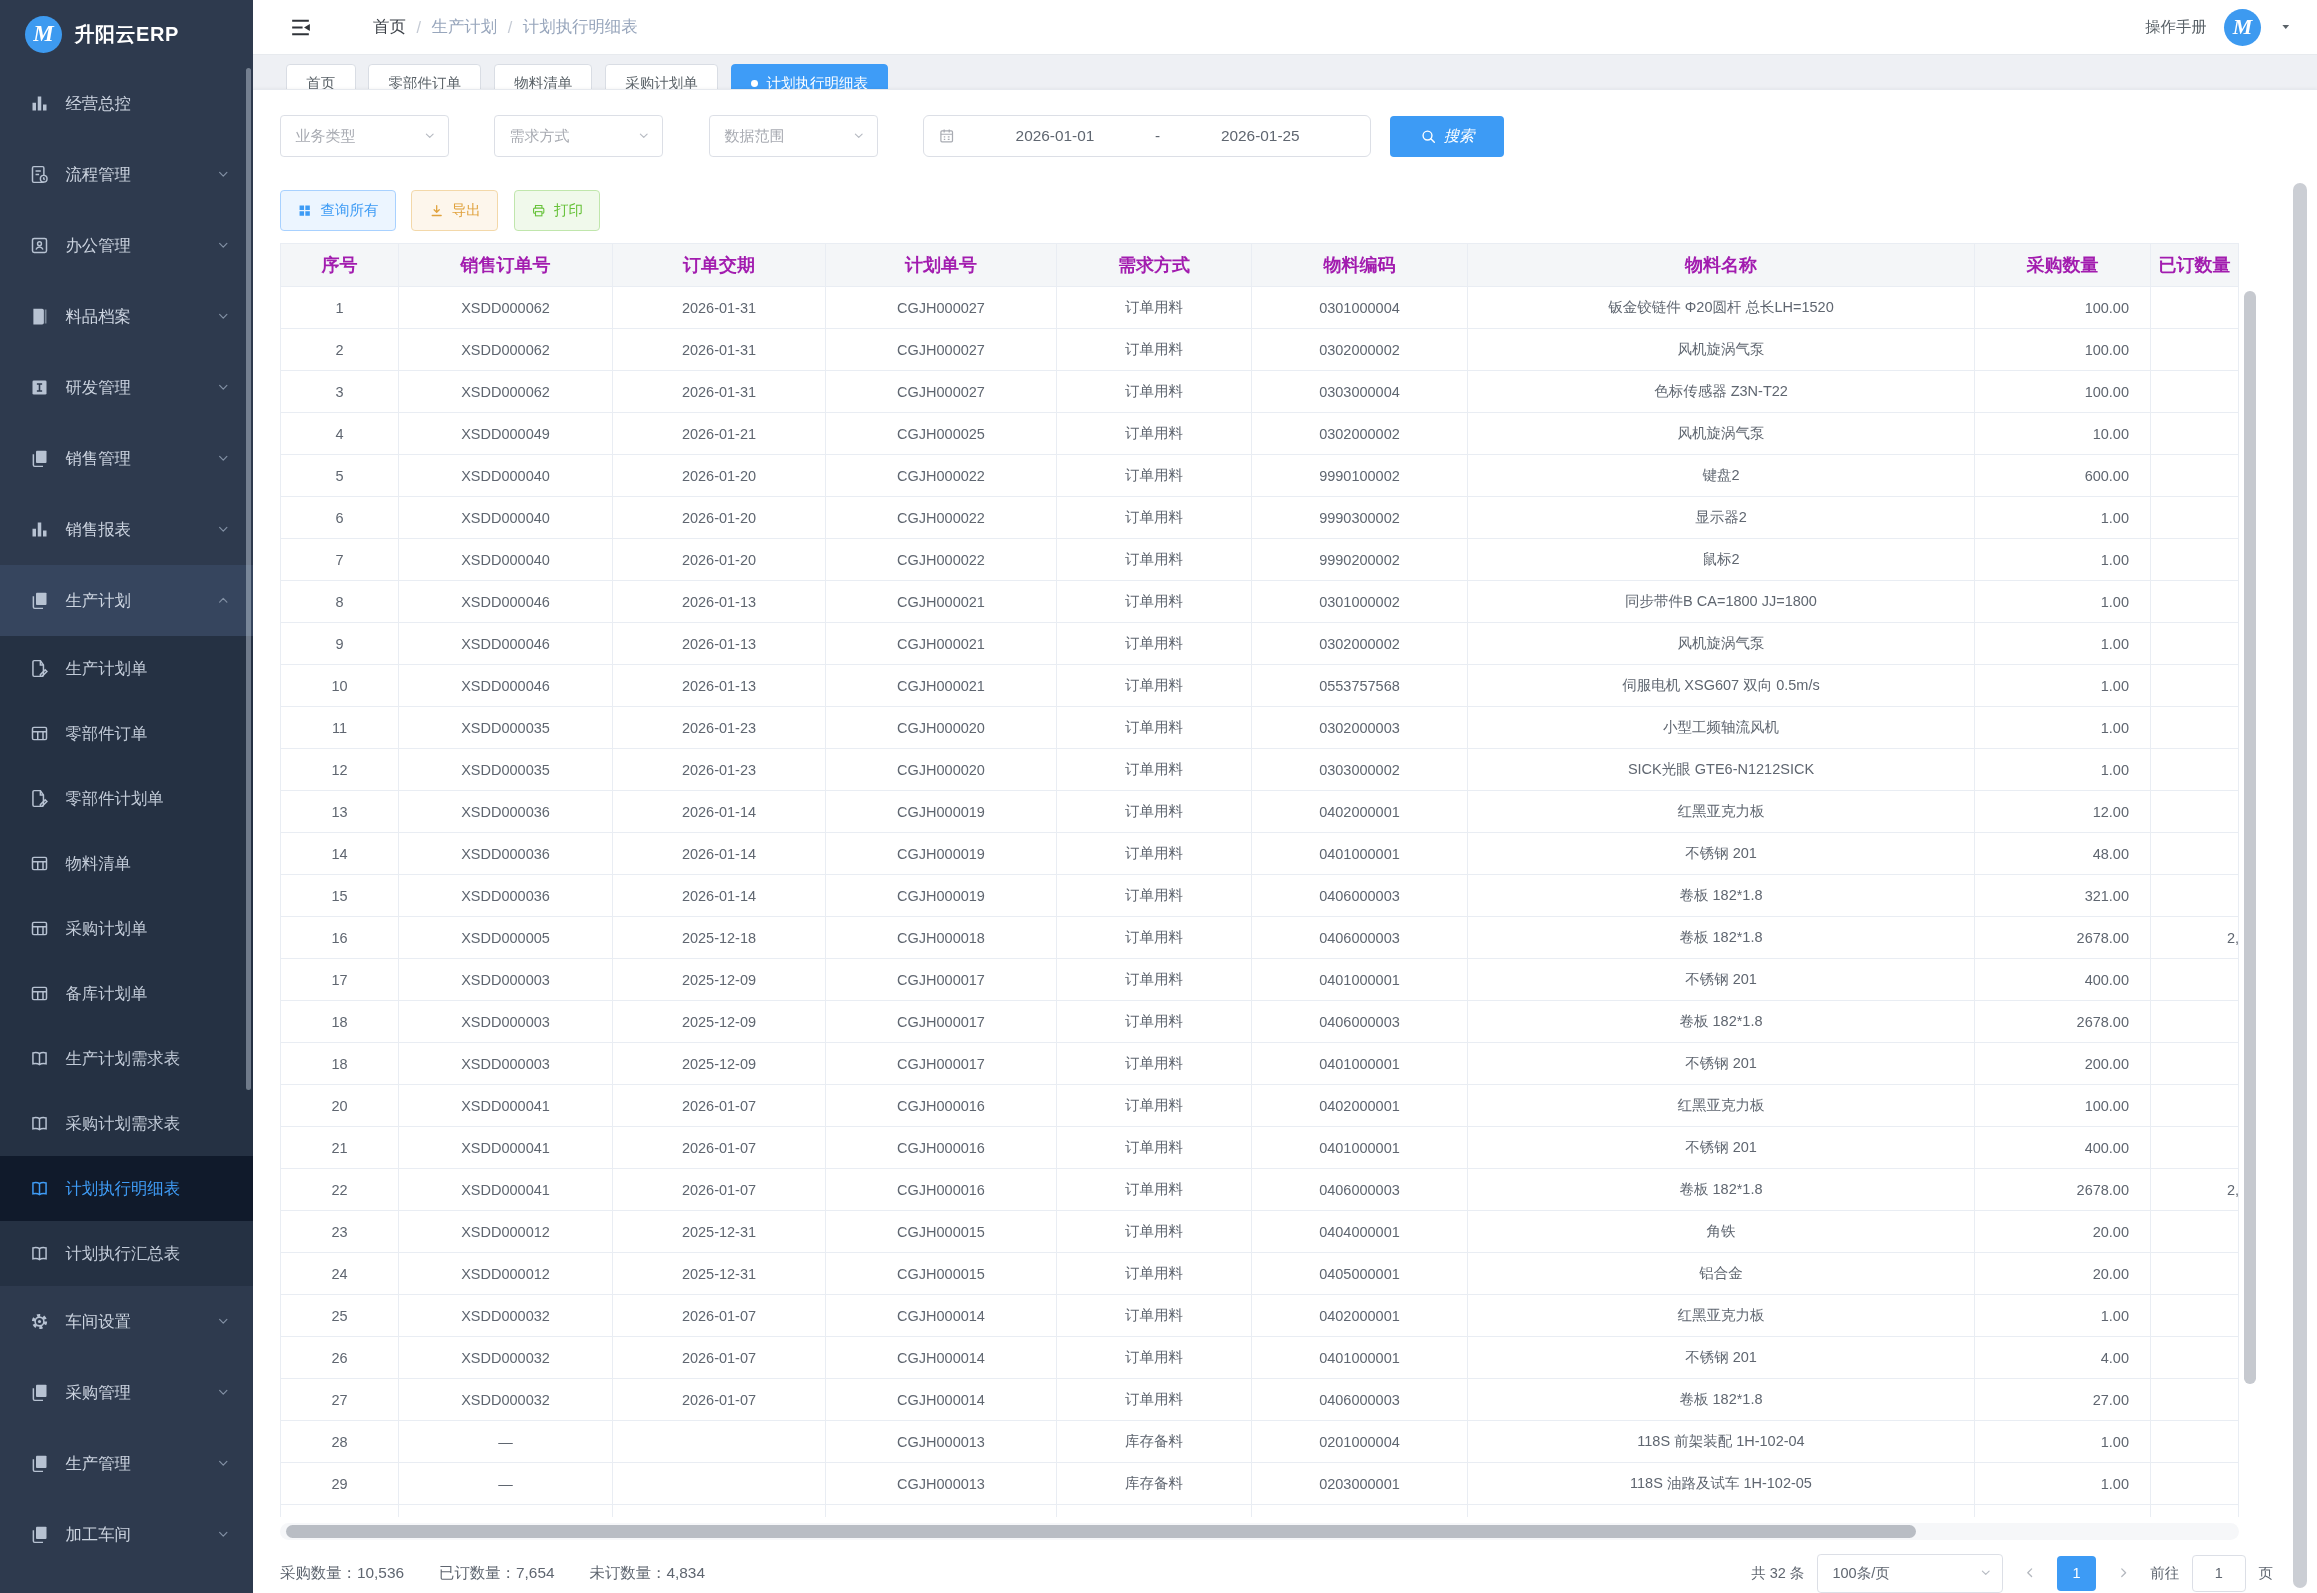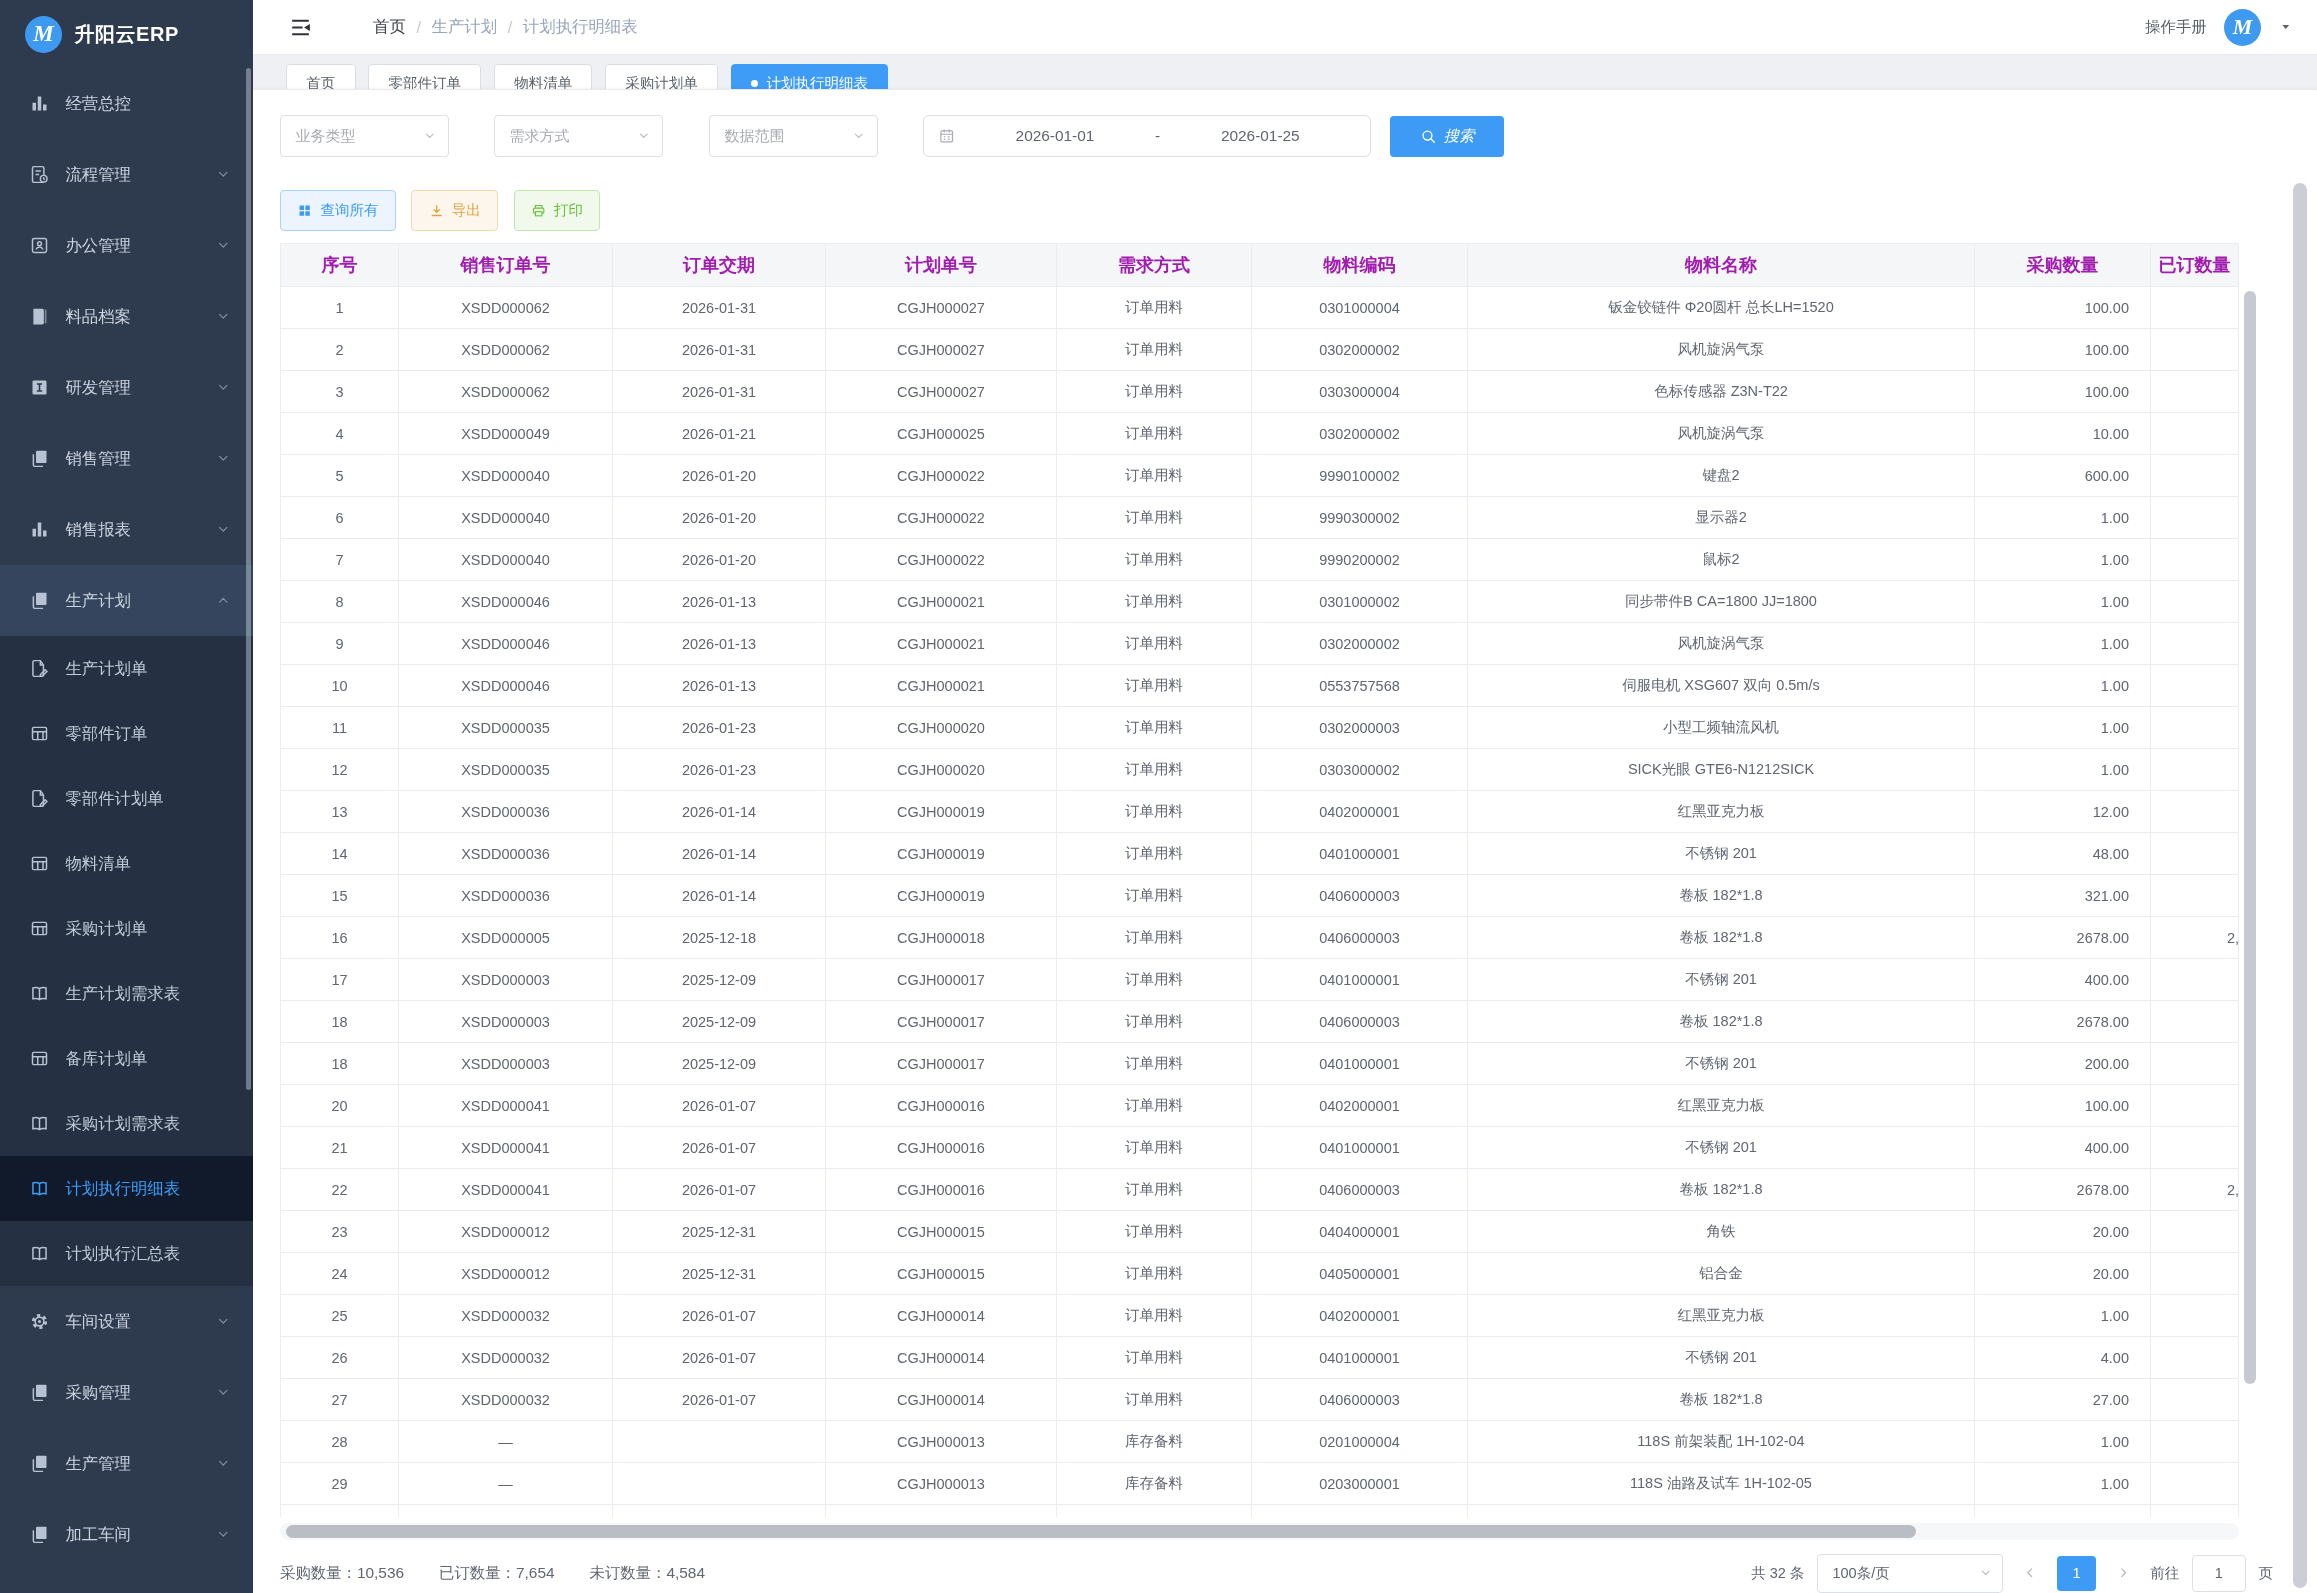--- a/index.html
+++ b/index.html
@@ -265,34 +265,34 @@
           <svg viewBox="0 0 24 24" fill="none" stroke="currentColor" stroke-width="1.7">
             <rect x="4" y="5" width="16" height="14" rx="1.5"></rect>
             <path d="M4 10h16M10 10v9M16 10v9"></path>
           </svg>
         </span>
         <span>采购计划单</span>
       </div>
       <div class="menu-item sub">
         <span class="ico mi-icon">
           <svg viewBox="0 0 24 24" fill="none" stroke="currentColor" stroke-width="1.7">
+            <rect x="4" y="5" width="16" height="14" rx="1.5"></rect>
+            <path d="M4 10h16M10 10v9M16 10v9"></path>
+          </svg>
+        </span>
+        <span>备库计划单</span>
+      </div>
+      <div class="menu-item sub">
+        <span class="ico mi-icon">
+          <svg viewBox="0 0 24 24" fill="none" stroke="currentColor" stroke-width="1.7">
             <path d="M12 6.5C10.2 5.2 7.6 5 4.5 5.6V18c3.1-.6 5.7-.4 7.5.9 1.8-1.3 4.4-1.5 7.5-.9V5.6C16.4 5 13.8 5.2 12 6.5z"></path>
             <path d="M12 6.5V19"></path>
           </svg>
         </span>
         <span>生产计划需求表</span>
-      </div>
-      <div class="menu-item sub">
-        <span class="ico mi-icon">
-          <svg viewBox="0 0 24 24" fill="none" stroke="currentColor" stroke-width="1.7">
-            <rect x="4" y="5" width="16" height="14" rx="1.5"></rect>
-            <path d="M4 10h16M10 10v9M16 10v9"></path>
-          </svg>
-        </span>
-        <span>备库计划单</span>
       </div>
       <div class="menu-item sub">
         <span class="ico mi-icon">
           <svg viewBox="0 0 24 24" fill="none" stroke="currentColor" stroke-width="1.7">
             <path d="M12 6.5C10.2 5.2 7.6 5 4.5 5.6V18c3.1-.6 5.7-.4 7.5.9 1.8-1.3 4.4-1.5 7.5-.9V5.6C16.4 5 13.8 5.2 12 6.5z"></path>
             <path d="M12 6.5V19"></path>
           </svg>
         </span>
         <span>采购计划需求表</span>
       </div>
@@ -846,21 +846,21 @@
       </div>
     <div class="vthumb"></div>
     <div class="hscroll">
       <div class="hthumb"></div>
     </div>
 
     <div class="footer">
       <div class="stats">
         <span><span>采购数量：</span><span>10,536</span></span>
         <span><span>已订数量：</span><span>7,654</span></span>
-        <span><span>未订数量：</span><span>4,584</span></span>
+        <span><span>未订数量：</span><span>4,834</span></span>
       </div>
       <div class="pager">
         <span>共 32 条</span>
         <div class="page-size">
           <span>100条/页</span>
           <span class="ico chev">
               <svg viewBox="0 0 24 24" fill="none" stroke="currentColor" stroke-width="2" stroke-linecap="round" stroke-linejoin="round">
                 <path d="M6 9l6 6 6-6"></path>
               </svg>
             </span>

